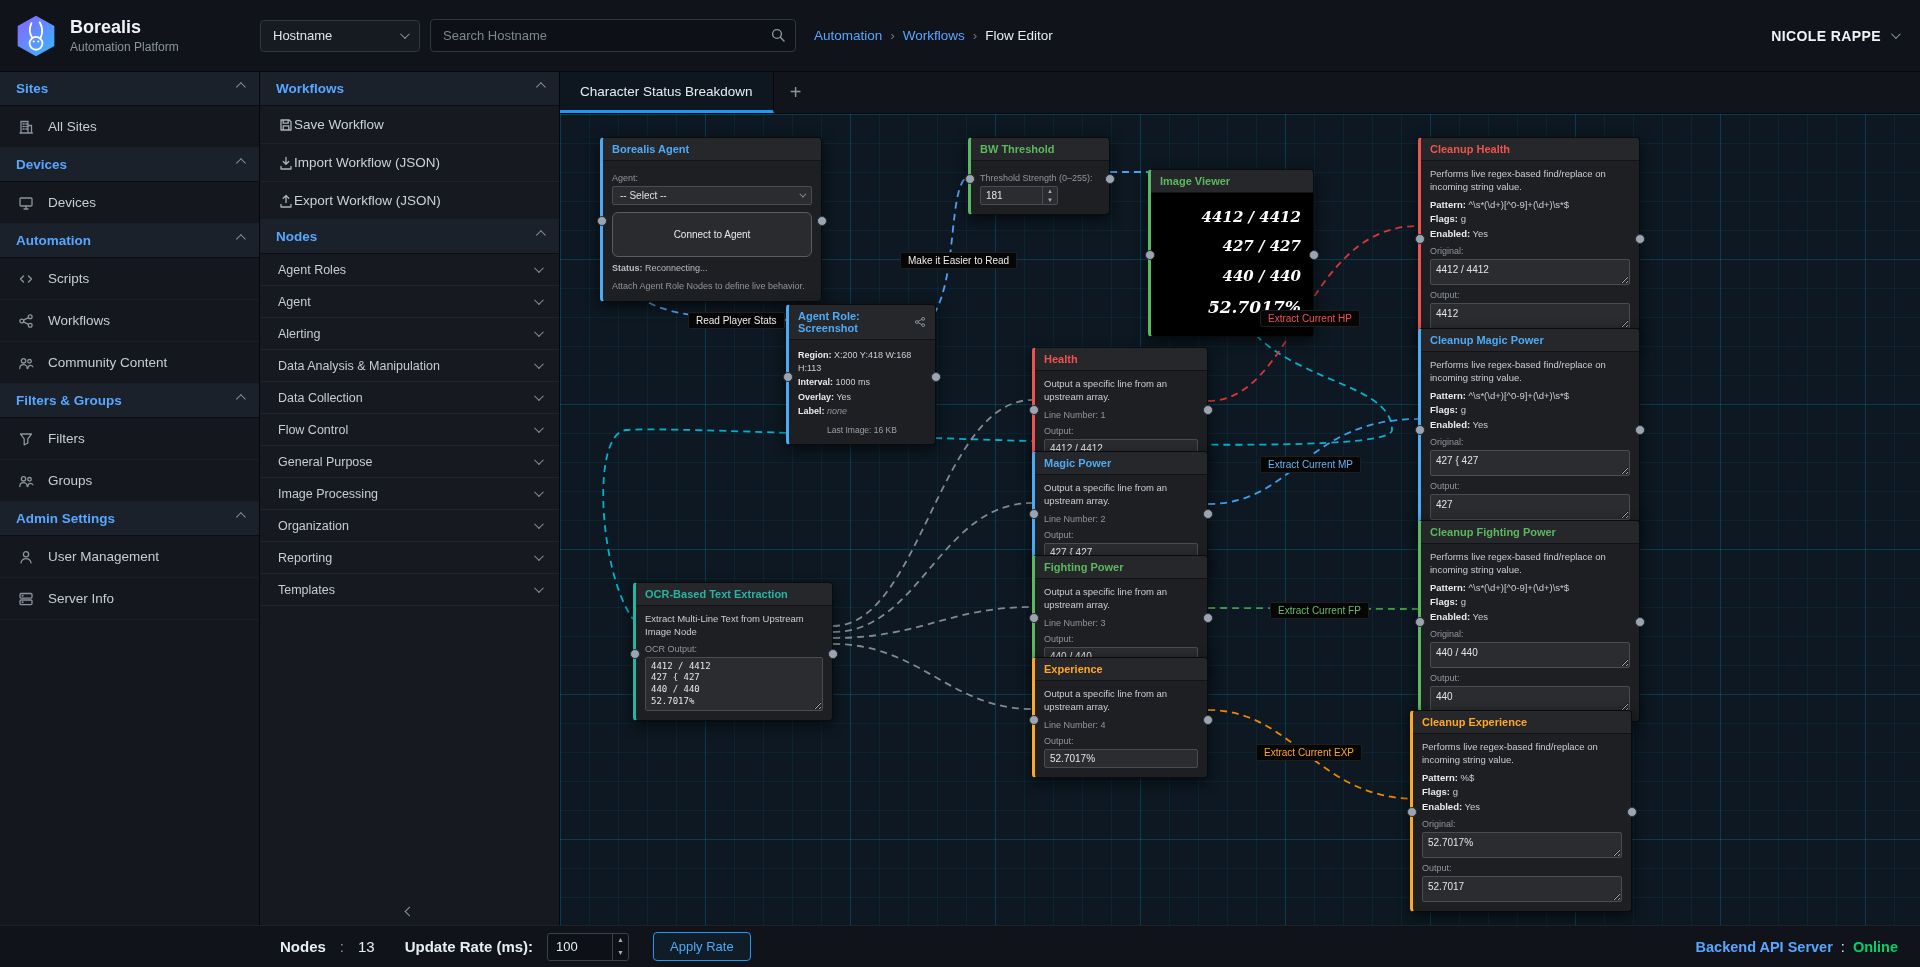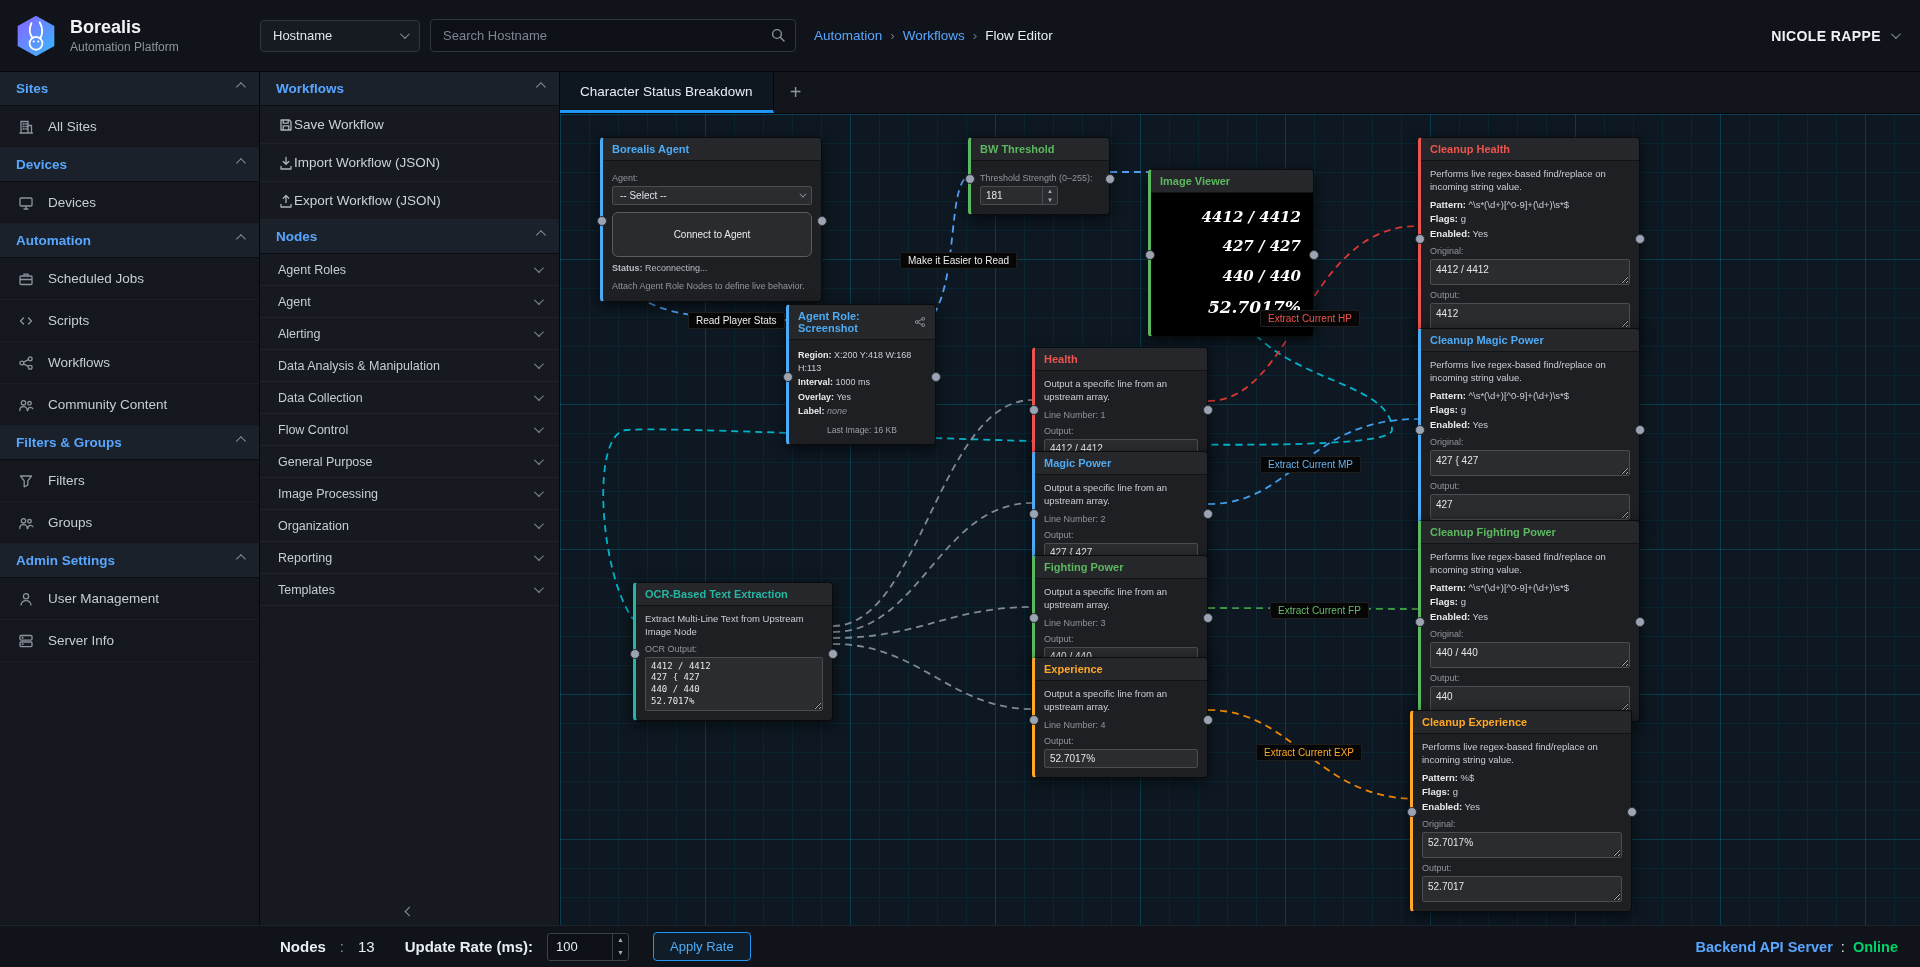--- a/index.html
+++ b/index.html
@@ -231,26 +231,20 @@
           <use href="#i-monitor"></use>
         </svg>
       <span>Devices</span>
     </div>
     <div class="sec-h">
       <span>Automation</span>
         <span class="chev up"></span>
     </div>
     <div class="s-item">
       <svg class="ic">
-          <use href="#i-briefcase"></use>
-        </svg>
-      <span>Scheduled Jobs</span>
-    </div>
-    <div class="s-item">
-      <svg class="ic">
           <use href="#i-code"></use>
         </svg>
       <span>Scripts</span>
     </div>
     <div class="s-item">
       <svg class="ic">
           <use href="#i-share"></use>
         </svg>
       <span>Workflows</span>
     </div>

